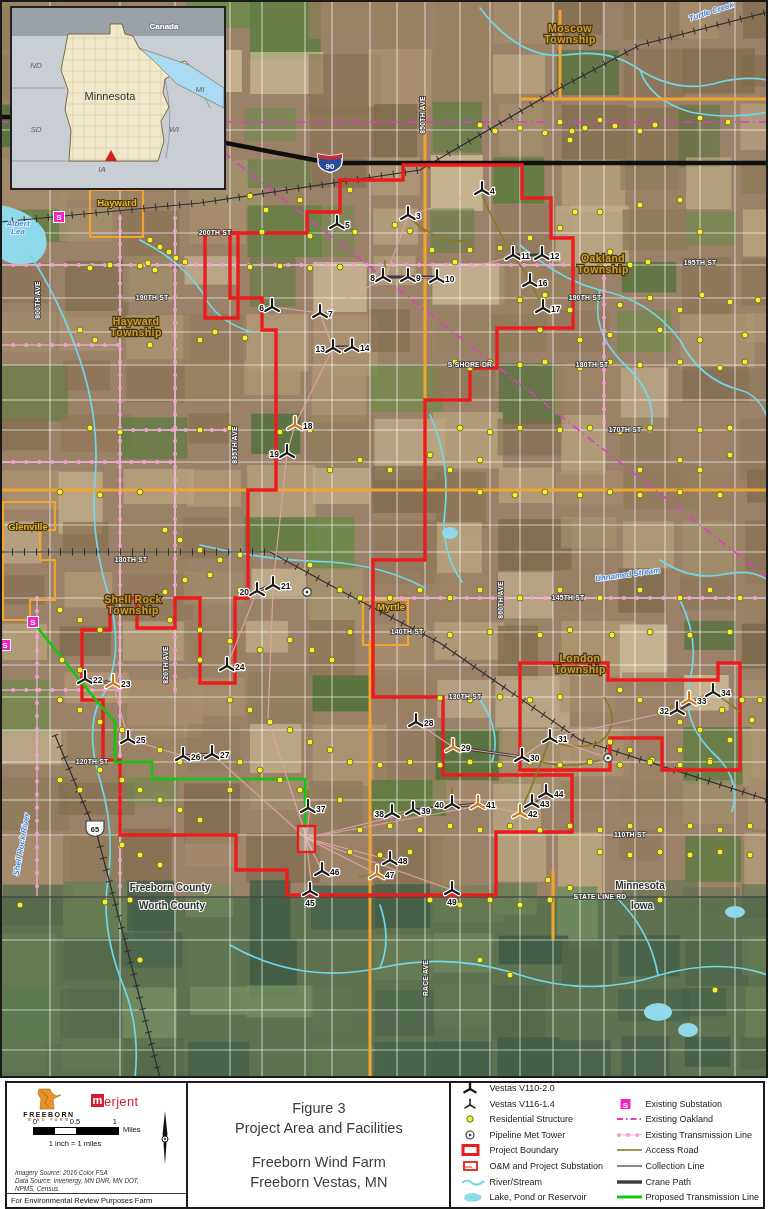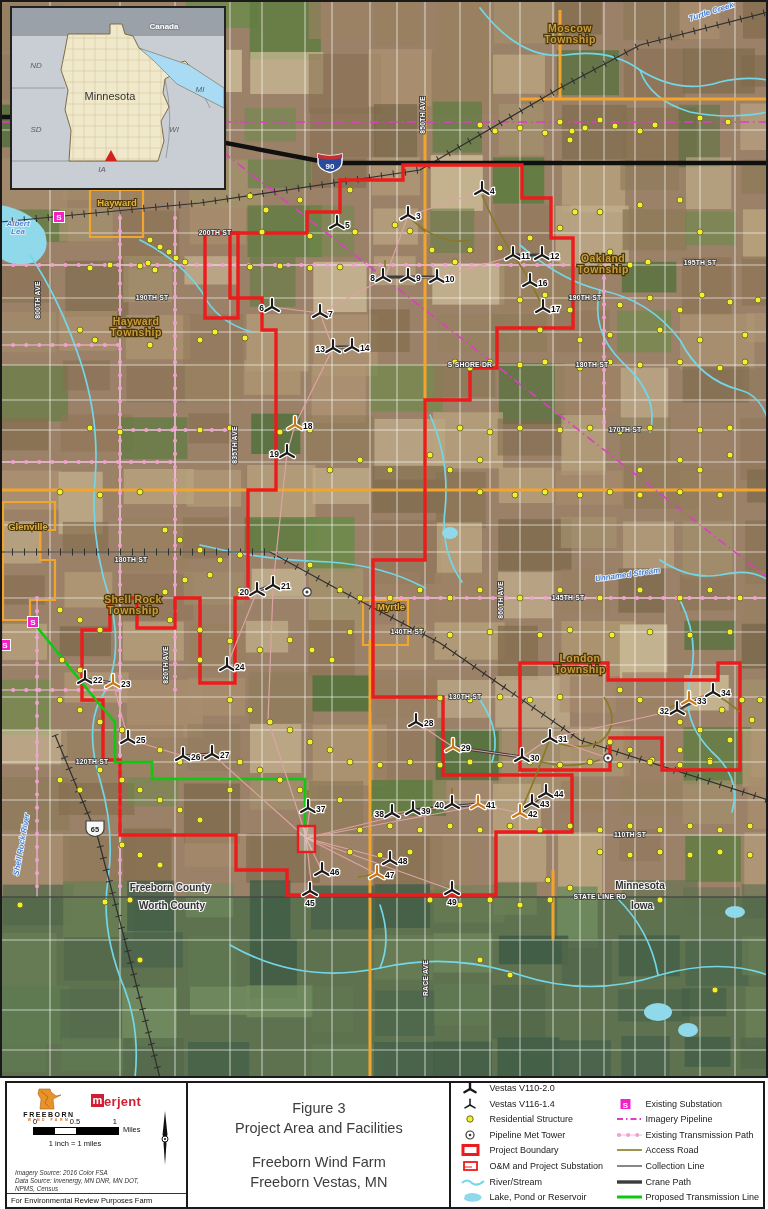--- a/index.html
+++ b/index.html
@@ -46,21 +46,21 @@
   .fbox.mid{width:270px;border-right:2px solid #1a1a1a;display:flex;flex-direction:column;align-items:center;justify-content:center;gap:2px;}
   .fbox.leg{flex:1;padding:20px 4px 2px 8px;display:flex;gap:4px;align-items:flex-end;}
   .tl{font-size:14.5px;color:#3d3d3d;text-align:center;line-height:1.25;}
   .tl-gap{height:12px;}
   .logos{position:absolute;left:10px;top:5px;display:flex;align-items:flex-start;gap:10px;}
   .fblogo{display:flex;flex-direction:column;align-items:center;width:64px;}
   .fblogo .t1{font-size:7px;font-weight:bold;letter-spacing:1.5px;color:#111;margin-top:1px;}
   .fblogo .t2{font-size:3.5px;font-weight:bold;letter-spacing:2.5px;color:#d86a1a;}
   .mj{display:flex;align-items:flex-start;margin-top:6px;}
   .mjm{display:inline-block;width:13px;height:13px;background:#cf1f33;color:#fff;font-weight:bold;font-size:11px;line-height:13px;text-align:center;}
-  .mjt{color:#cf1f33;font-weight:bold;font-size:13px;letter-spacing:.3px;}
+  .mjt{color:#cf1f33;font-weight:normal;font-size:13px;letter-spacing:.3px;}
   .scale{position:absolute;left:26px;top:34px;width:110px;}
   .scnums{display:flex;justify-content:space-between;font-size:7.5px;color:#111;width:84px;margin-left:0;}
   .scbar{position:relative;width:84px;height:6px;border:1px solid #000;background:#000;margin-top:1px;}
   .scbar .w{position:absolute;left:25%;top:0;width:25%;height:100%;background:#fff;}
   .scmil{position:absolute;left:90px;top:8px;font-size:7.5px;color:#111;}
   .scnote{font-size:7.5px;color:#111;margin-top:4px;text-align:center;width:84px;}
   .narrow{position:absolute;right:14px;top:26px;}
   .sources{position:absolute;left:8px;top:86px;font-size:6.3px;font-style:italic;color:#333;line-height:1.3;}
   .discl{position:absolute;left:0;bottom:0;width:100%;border-top:1.5px solid #333;font-size:7.5px;color:#111;padding:2px 0 2px 4px;box-sizing:border-box;}
   .lcol{display:flex;flex-direction:column;}
@@ -1397,30 +1397,30 @@
               </svg>
             </span>
             <span class="llb">Existing Substation</span>
           </div>
           <div class="lrow">
             <span class="lic" style="width: 30px; flex: 0 0 30px; display: flex; align-items: center;">
               <svg width="28" height="14" viewBox="0 0 28 14" class="lic">
                 <line x1="1" y1="7" x2="26" y2="7" stroke="#e03cc8" stroke-width="2" stroke-dasharray="6 3 1.5 3"></line>
               </svg>
             </span>
-            <span class="llb">Imagery Pipeline</span>
+            <span class="llb">Existing Oakland</span>
           </div>
           <div class="lrow">
             <span class="lic" style="width: 30px; flex: 0 0 30px; display: flex; align-items: center;">
               <svg width="28" height="14" viewBox="0 0 28 14" class="lic">
                 <line x1="1" y1="7" x2="26" y2="7" stroke="#f6c0e0" stroke-width="1.2"></line>
                 <line x1="3" y1="7" x2="26" y2="7" stroke="#f2a0d2" stroke-width="4" stroke-dasharray="0.1 9" stroke-linecap="round"></line>
               </svg>
             </span>
-            <span class="llb">Existing Transmission Path</span>
+            <span class="llb">Existing Transmission Line</span>
           </div>
           <div class="lrow">
             <span class="lic" style="width: 30px; flex: 0 0 30px; display: flex; align-items: center;">
               <svg width="28" height="14" viewBox="0 0 28 14" class="lic">
                 <line x1="1" y1="7" x2="26" y2="7" stroke="#8a7a28" stroke-width="1.6"></line>
               </svg>
             </span>
             <span class="llb">Access Road</span>
           </div>
           <div class="lrow">

